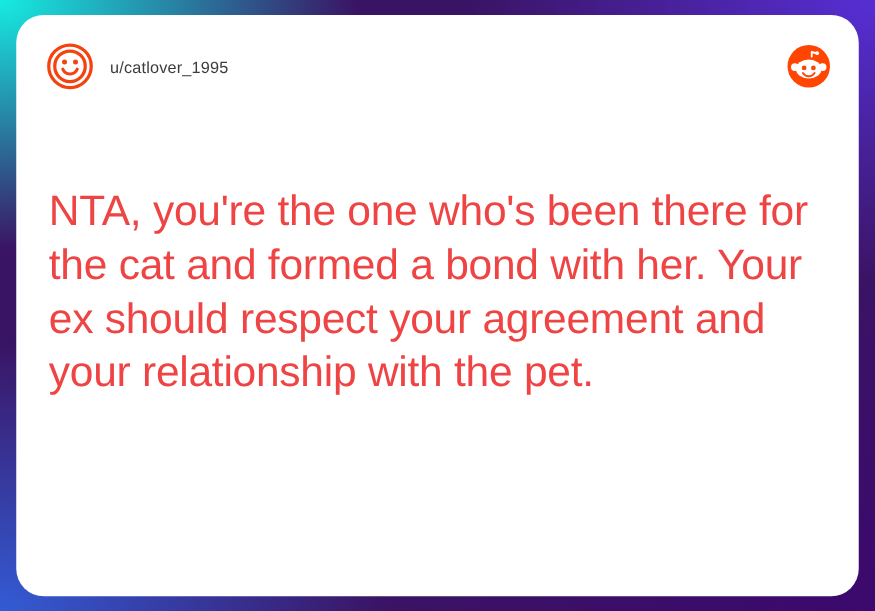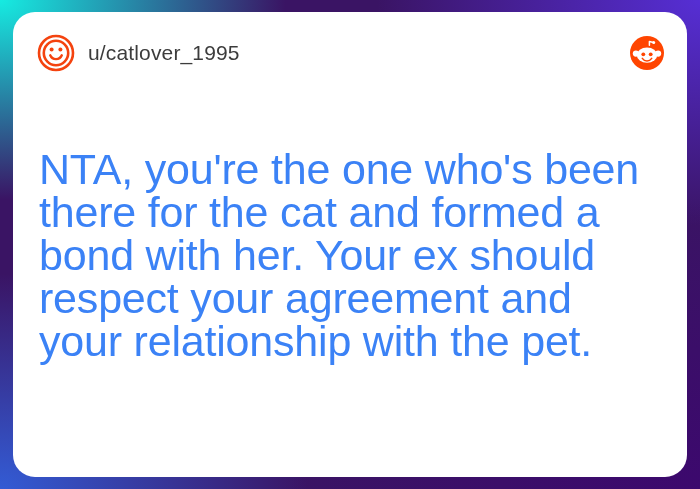--- a/index.html
+++ b/index.html
@@ -86,21 +86,21 @@
   }
 
   .avatar {
     width: 38px;
     height: 38px;
     flex: 0 0 38px;
     display: block;
   }
 
   .author-name {
-    font-size: 21px;
+    font-size: 13px;
     letter-spacing: 0.15px;
     color: #3C3C3C;
     white-space: nowrap;
   }
 
   .brand-logo {
     width: 36px;
     height: 36px;
     flex: 0 0 36px;
     display: block;
@@ -109,24 +109,24 @@
   
   .card-body {
     position: absolute;
     left: 26px;
     right: 26px;
     top: 136px;
   }
 
   .comment-text {
     margin: 0;
-    font-size: 43px;
+    font-size: 34px;
     line-height: 43px;
     letter-spacing: -0.2px;
-    color: #3b82f6;
+    color: #ef4444;
     font-weight: 400;
     white-space: pre-line;
   }
 </style>
 </head>
 <body>
 
 <div id="stage">
 
   <div id="backdrop"></div>

